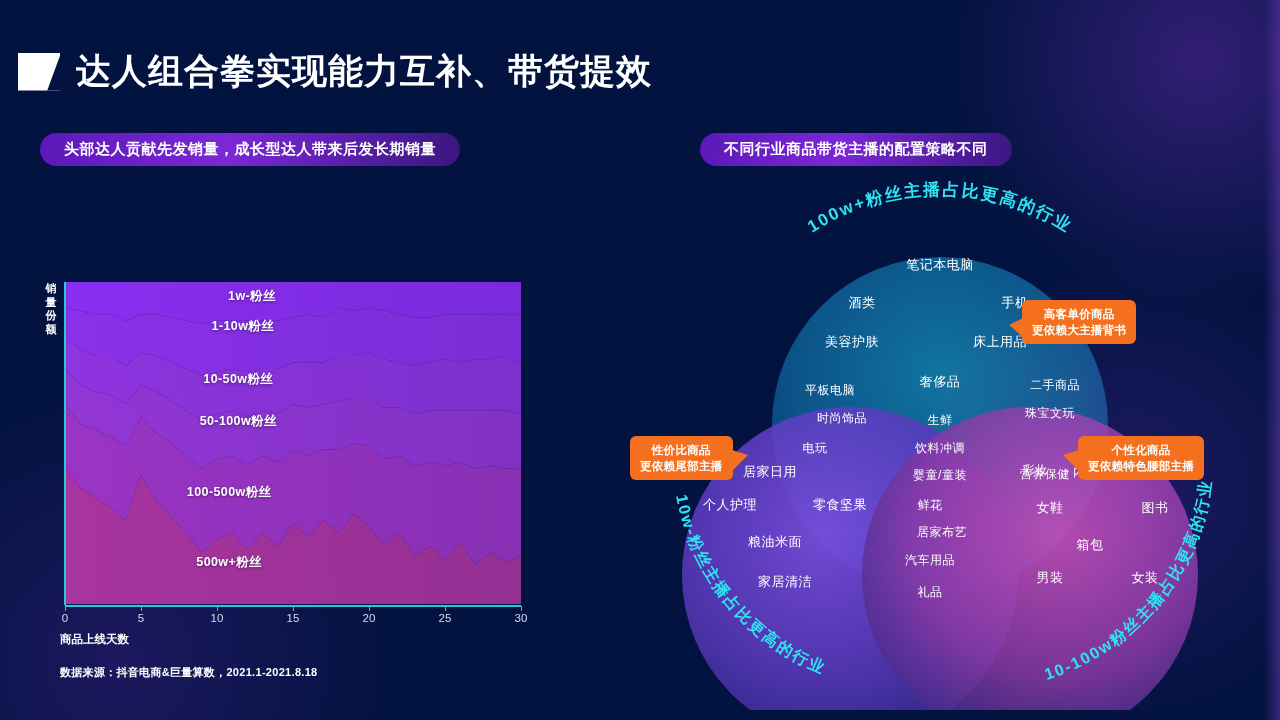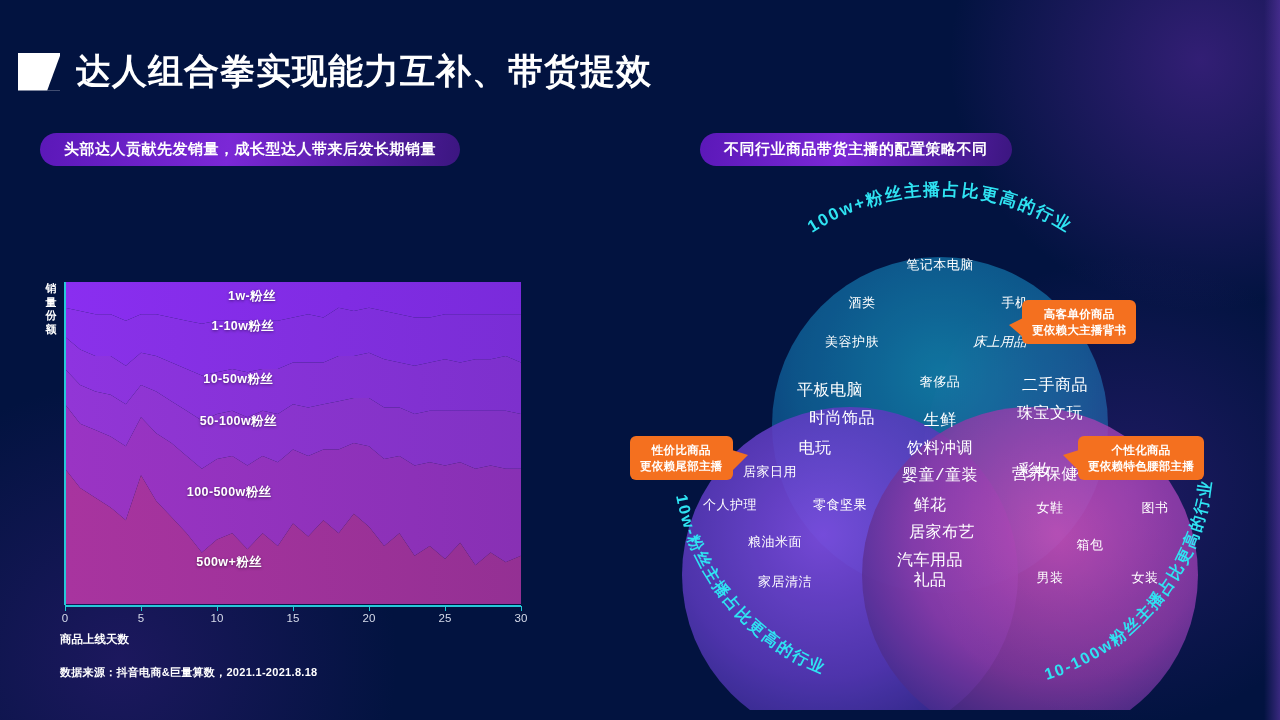--- a/index.html
+++ b/index.html
@@ -105,21 +105,21 @@
     letter-spacing:.4px;
   }
 
   
   .venn { position:absolute; left:600px; top:170px; width:680px; height:540px; }
   .venn svg.circles { position:absolute; left:0; top:0; }
   .venn-item {
     position:absolute; color:#ffffff; font-size:13px; white-space:nowrap;
     transform:translate(-50%,-50%); letter-spacing:.5px;
   }
-  .venn-item.sm { font-size:16px;font-family:Liberation Mono, monospace; }
+  .venn-item.sm { font-size:12px; }
 
   
   .arc-text { position:absolute; left:0; top:0; pointer-events:none; }
   .arc-text text { font-family:"Liberation Sans","DejaVu Sans",sans-serif; font-weight:bold; }
 
   
   .callout {
     position:absolute; background:#f4701f; color:#ffffff; border-radius:6px;
     font-size:11.5px; font-weight:bold; line-height:16px; text-align:center;
     padding:6px 10px; white-space:nowrap; letter-spacing:.3px;margin-top:32px;
@@ -271,21 +271,21 @@
       <text font-size="16" fill="#2fe3f2" letter-spacing="2">
         <textPath href="#arcRight" startOffset="50%" text-anchor="middle" id="tpRight">10-100w粉丝主播占比更高的行业</textPath>
       </text>
     </svg>
 
     <div id="venn-items">
         <div class="venn-item" style="left: 340px; top: 95px;">笔记本电脑</div>
         <div class="venn-item" style="left: 262px; top: 133px;">酒类</div>
         <div class="venn-item" style="left: 415px; top: 133px;">手机</div>
         <div class="venn-item" style="left: 252px; top: 172px;">美容护肤</div>
-        <div class="venn-item" style="left: 400px; top: 172px; font-style: italic;">床上用品</div>
+        <div class="venn-item" style="left: 400px; top: 172px;">床上用品</div>
         <div class="venn-item" style="left: 340px; top: 212px;">奢侈品</div>
         <div class="venn-item" style="left: 170px; top: 302px;">居家日用</div>
         <div class="venn-item" style="left: 130px; top: 335px;">个人护理</div>
         <div class="venn-item" style="left: 240px; top: 335px;">零食坚果</div>
         <div class="venn-item" style="left: 175px; top: 372px;">粮油米面</div>
         <div class="venn-item" style="left: 185px; top: 412px;">家居清洁</div>
         <div class="venn-item" style="left: 500px; top: 302px;">内衣裤袜</div>
         <div class="venn-item" style="left: 450px; top: 338px;">女鞋</div>
         <div class="venn-item" style="left: 555px; top: 338px;">图书</div>
         <div class="venn-item" style="left: 490px; top: 375px;">箱包</div>
@@ -294,21 +294,21 @@
         <div class="venn-item sm" style="left: 230px; top: 220px;">平板电脑</div>
         <div class="venn-item sm" style="left: 242px; top: 248px;">时尚饰品</div>
         <div class="venn-item sm" style="left: 215px; top: 278px;">电玩</div>
         <div class="venn-item sm" style="left: 455px; top: 215px;">二手商品</div>
         <div class="venn-item sm" style="left: 450px; top: 243px;">珠宝文玩</div>
         <div class="venn-item sm" style="left: 445px; top: 272px; margin-top: 32px;">营养保健</div>
         <div class="venn-item sm" style="left: 435px; top: 300px;">彩妆</div>
         <div class="venn-item sm" style="left: 330px; top: 335px;">鲜花</div>
         <div class="venn-item sm" style="left: 342px; top: 362px;">居家布艺</div>
         <div class="venn-item sm" style="left: 330px; top: 390px;">汽车用品</div>
-        <div class="venn-item sm" style="left: 330px; top: 410px;">礼品</div>
+        <div class="venn-item sm" style="left: 330px; top: 422px;">礼品</div>
         <div class="venn-item sm" style="left: 340px; top: 250px;">生鲜</div>
         <div class="venn-item sm" style="left: 340px; top: 278px;">饮料冲调</div>
         <div class="venn-item sm" style="left: 340px; top: 305px;">婴童/童装</div>
       </div>
   </div>
 
   <div class="callout top-right">
     <span class="tail"></span>
     <div>高客单价商品</div>
     <div>更依赖大主播背书</div>

